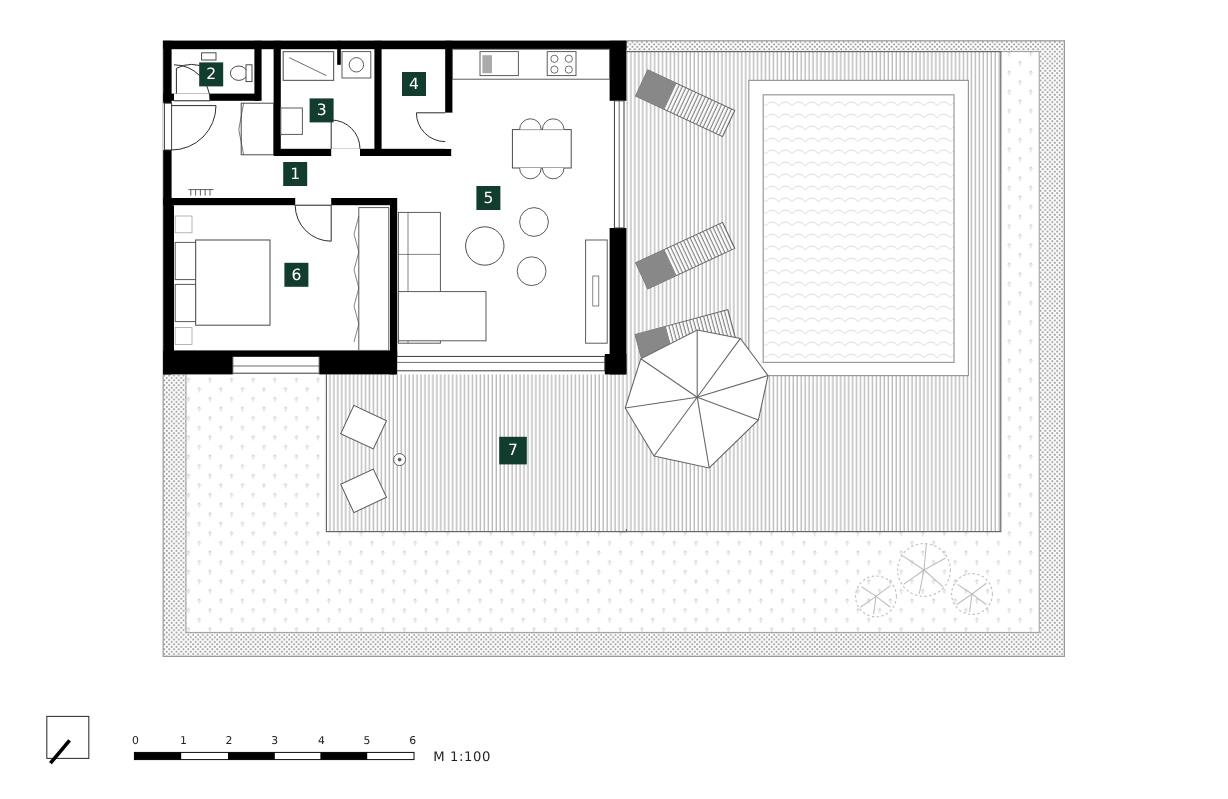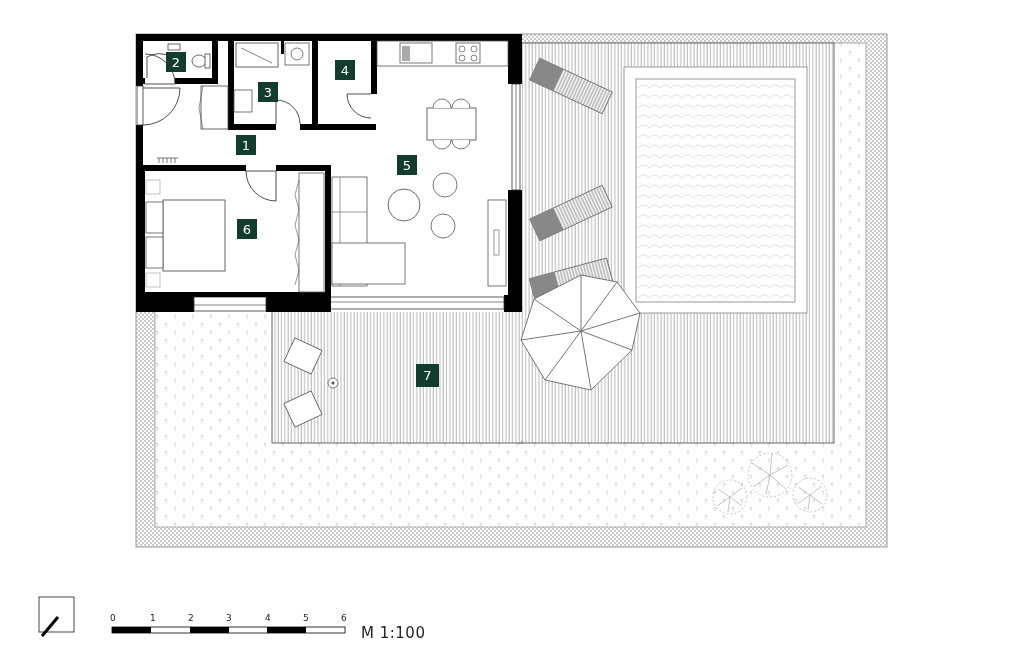--- a/index.html
+++ b/index.html
@@ -1,20 +1,20 @@
 <!DOCTYPE html>
 <html><head>
 <meta charset="utf-8">
 <style>
   html, body { margin:0; padding:0; background:#ffffff; }
   body { width:1023px; height:666px; position:relative; overflow:hidden; font-family:"Liberation Sans", sans-serif; }
   svg { position:absolute; left:0; top:0; }
   .room-label { position:absolute; background:#123d2e; color:#ffffff; font-size:13px; font-family:"DejaVu Sans", sans-serif; display:flex; align-items:center; justify-content:center; }
   .scale-num { position:absolute; font-size:9px; color:#222; font-family:"DejaVu Sans", sans-serif; }
-  .scale-text { position:absolute; font-size:15px; color:#222; font-family:"DejaVu Sans", sans-serif; letter-spacing:0.5px; }
+  .scale-text { position:absolute; font-size:11px; color:#222; font-family:"DejaVu Sans", sans-serif; letter-spacing:0.5px; }
 </style>
 </head>
 <body>
 
 <svg width="1023" height="666" viewBox="0 0 1023 666">
   <defs>
     <pattern id="gravel" width="4" height="4" patternUnits="userSpaceOnUse">
       <rect width="4" height="4" fill="#fff"></rect>
       <circle cx="1" cy="1" r="0.8" fill="#8a8a8a"></circle>
       <circle cx="3" cy="3" r="0.8" fill="#8a8a8a"></circle>

